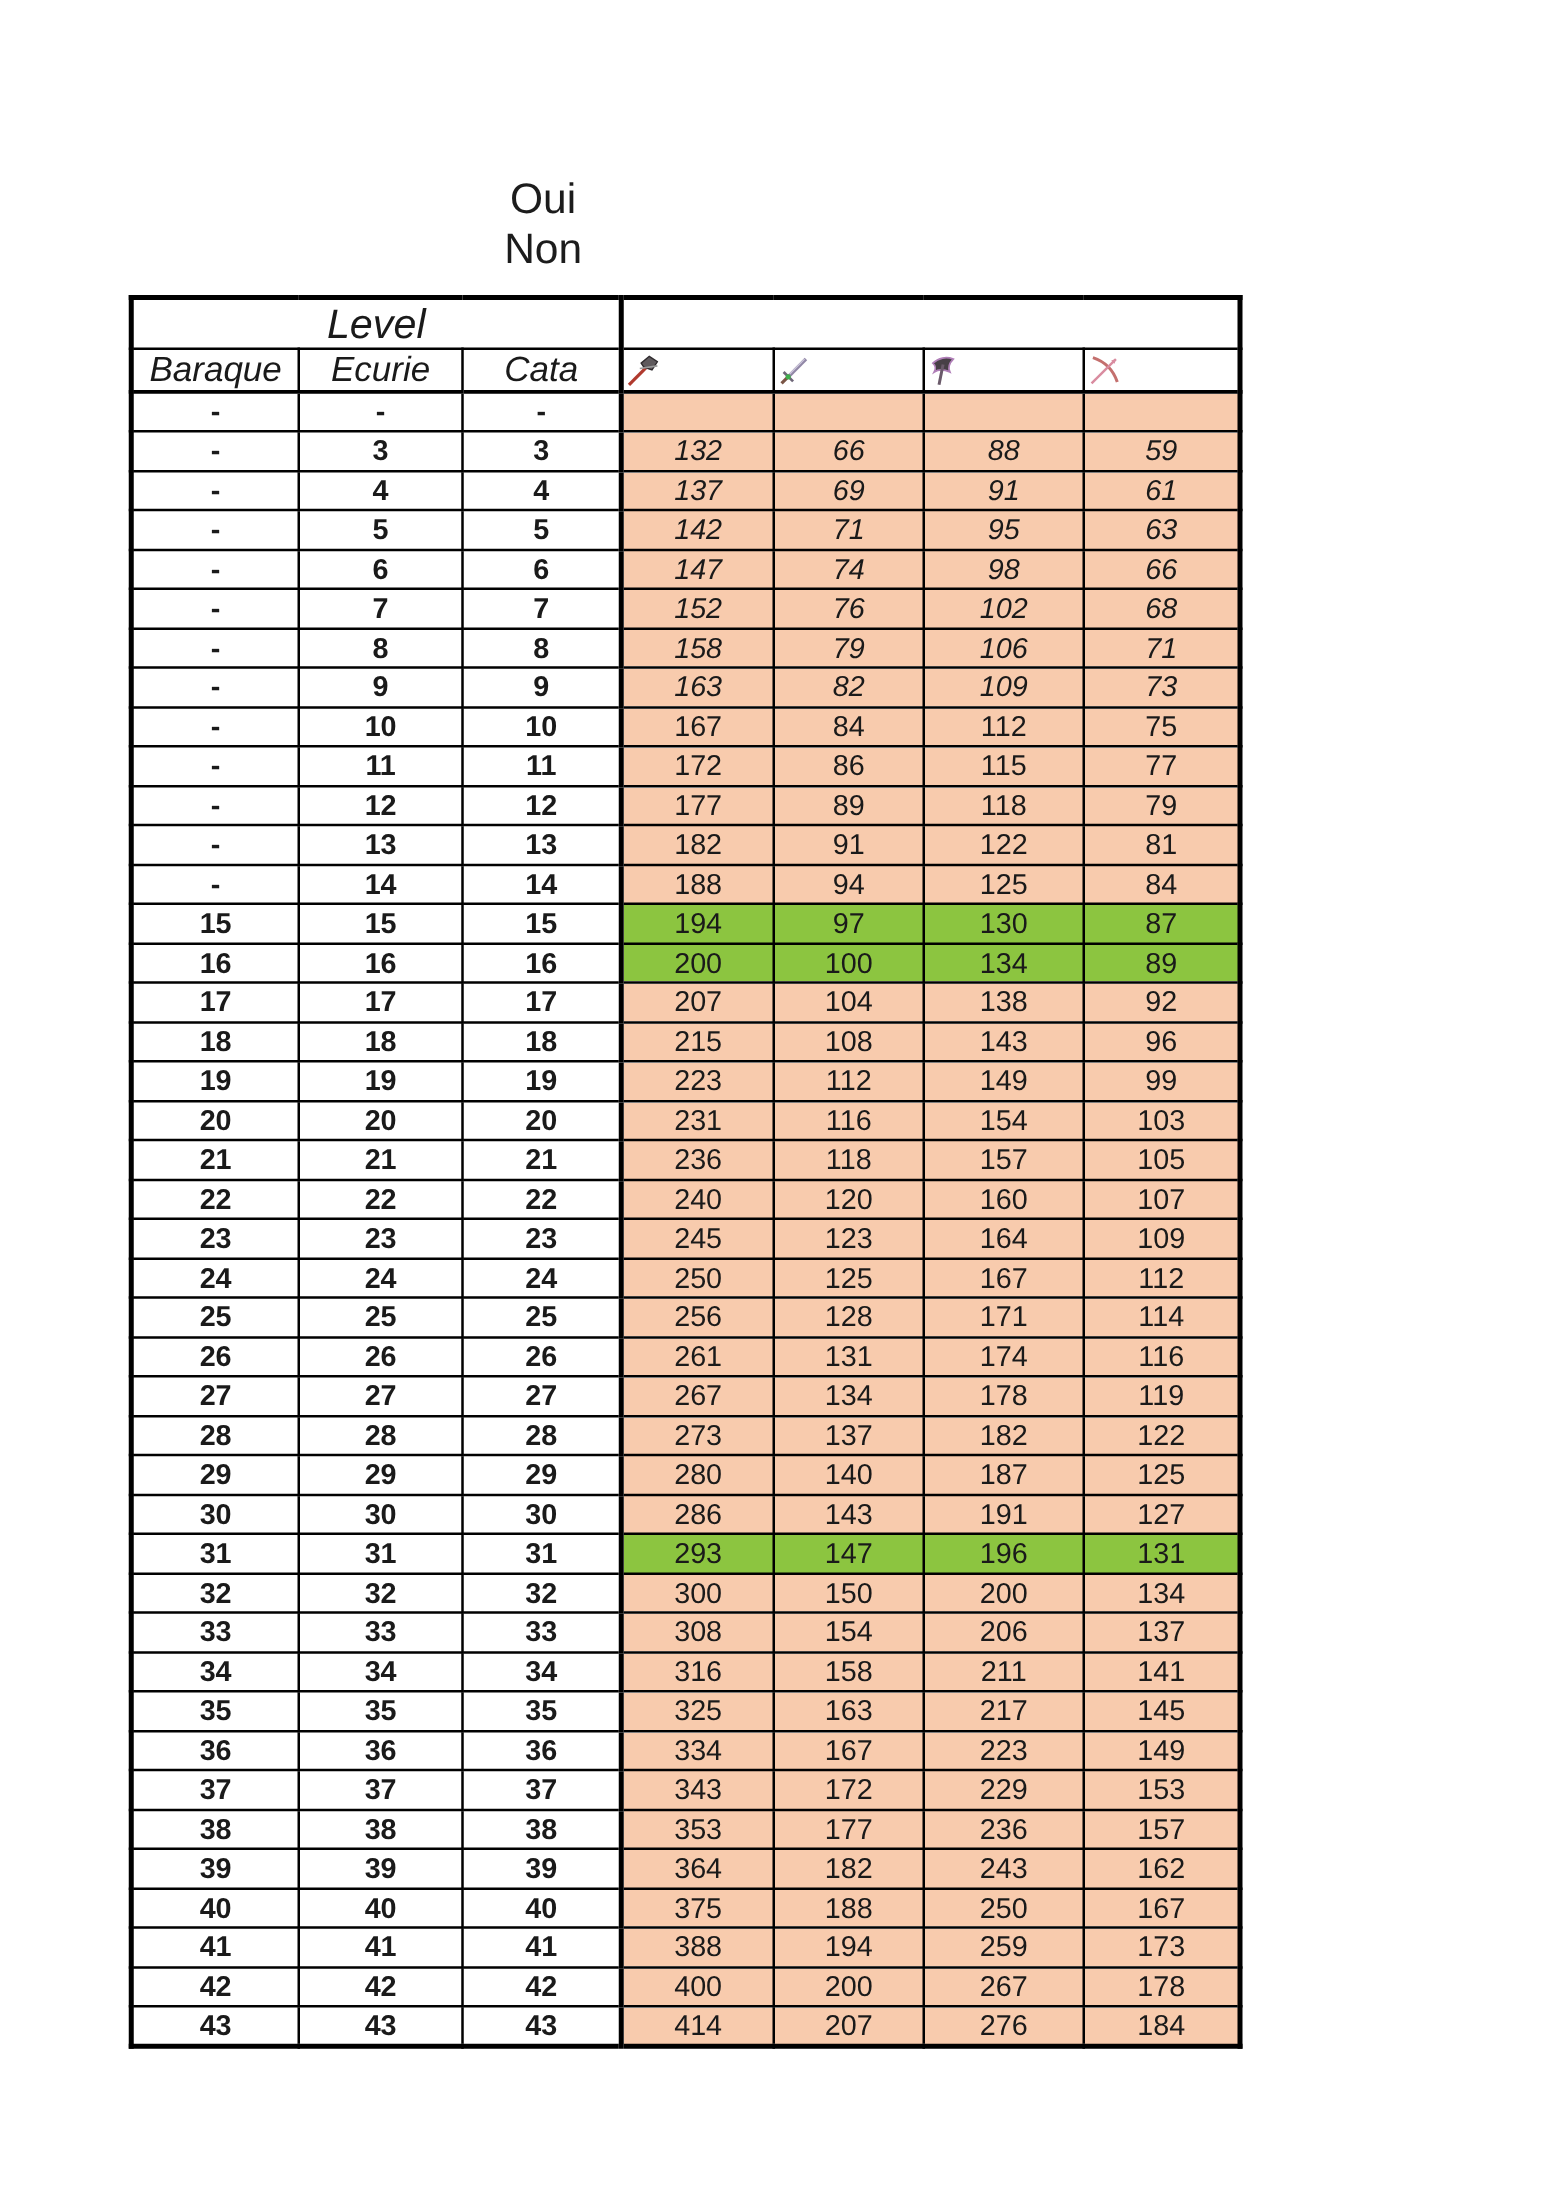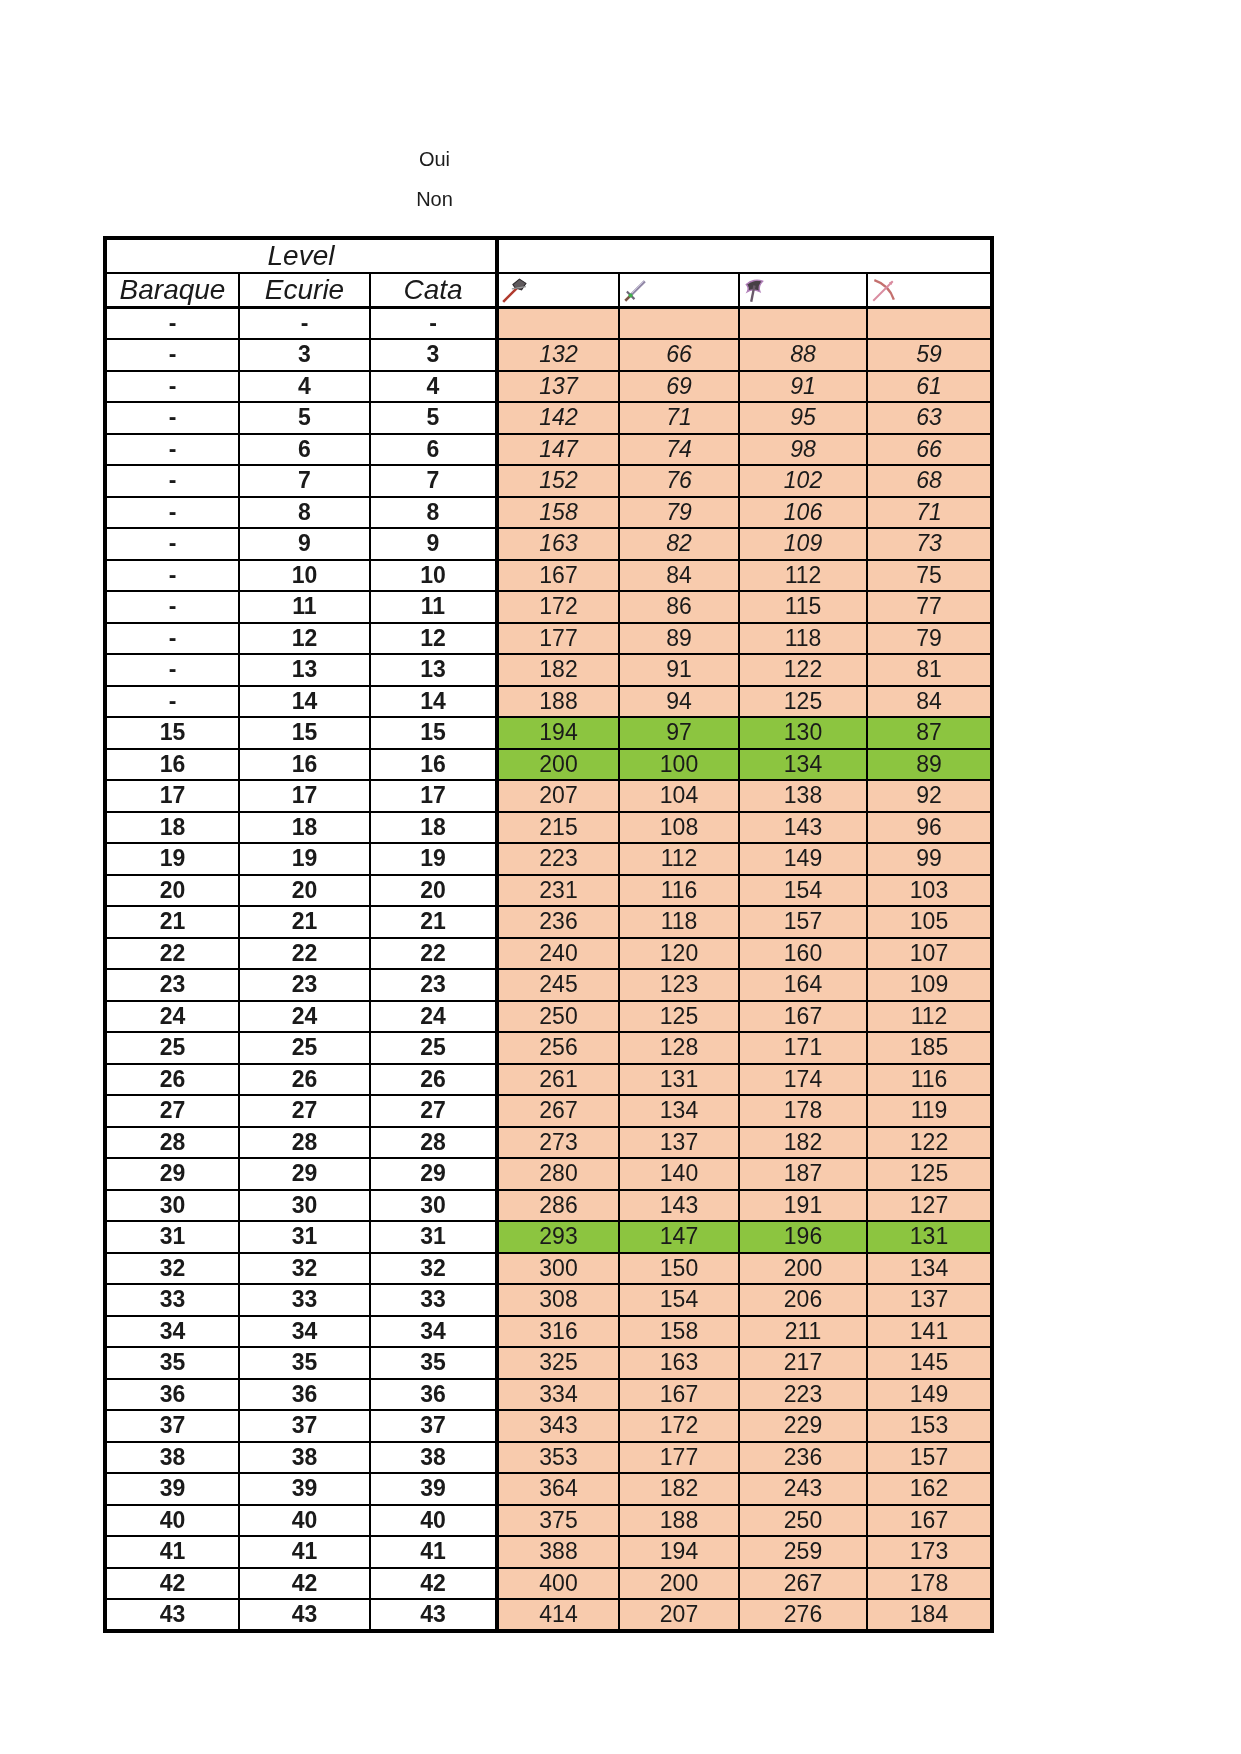--- a/index.html
+++ b/index.html
@@ -4,37 +4,37 @@
 <style>
   * { margin:0; padding:0; box-sizing:border-box; }
   html,body { background:#ffffff; }
   body {
     width:1241px; height:1754px; position:relative; overflow:hidden;
     font-family:"Liberation Sans", sans-serif;
     color:#1a1a1a;
   }
   .annot {
     position:absolute; left:371px; width:127px; text-align:center;
-    font-size:20px; line-height:25px; color:#1c1c1c;
+    font-size:34px; line-height:25px; color:#1c1c1c;
   }
   #oui { top:147px; }
   #non { top:187px; }
 
   table#levels {
     position:absolute; left:103px; top:236px;
     border-collapse:collapse; table-layout:fixed;
     border:4px solid var(--border);
   }
   th, td {
     border:2px solid var(--border);
     text-align:center; vertical-align:middle; overflow:hidden;
     white-space:nowrap;
   }
   thead th { background:#ffffff; height:32px; font-weight:400; }
-  tr.head-top th { font-style:italic; font-size:28px; }
+  tr.head-top th { font-style:italic; font-size:33px; }
   tr.head-icons th { border-bottom:3px solid var(--border); }
   tr.head-icons th.lbl { font-style:italic; font-size:28px; }
   .icon-cell { text-align:left; padding:1px 0 0 2px; }
   .icon-cell svg { display:block; }
 
   tbody td { height:31.5px; font-size:23px; }
   td.lvl { background:#ffffff; font-weight:700; }
   td.val { background:var(--peach); font-weight:400; }
   tr.green td.val { background:var(--green); }
   tr.it td.val { font-style:italic;margin-top:12px; }
@@ -304,21 +304,21 @@
     <td class="val">167</td>
     <td class="val">112</td>
   </tr>
       <tr>
     <td class="lvl">25</td>
     <td class="lvl">25</td>
     <td class="lvl">25</td>
     <td class="val thickL">256</td>
     <td class="val">128</td>
     <td class="val">171</td>
-    <td class="val">185</td>
+    <td class="val">114</td>
   </tr>
       <tr>
     <td class="lvl">26</td>
     <td class="lvl">26</td>
     <td class="lvl">26</td>
     <td class="val thickL">261</td>
     <td class="val">131</td>
     <td class="val">174</td>
     <td class="val">116</td>
   </tr>

